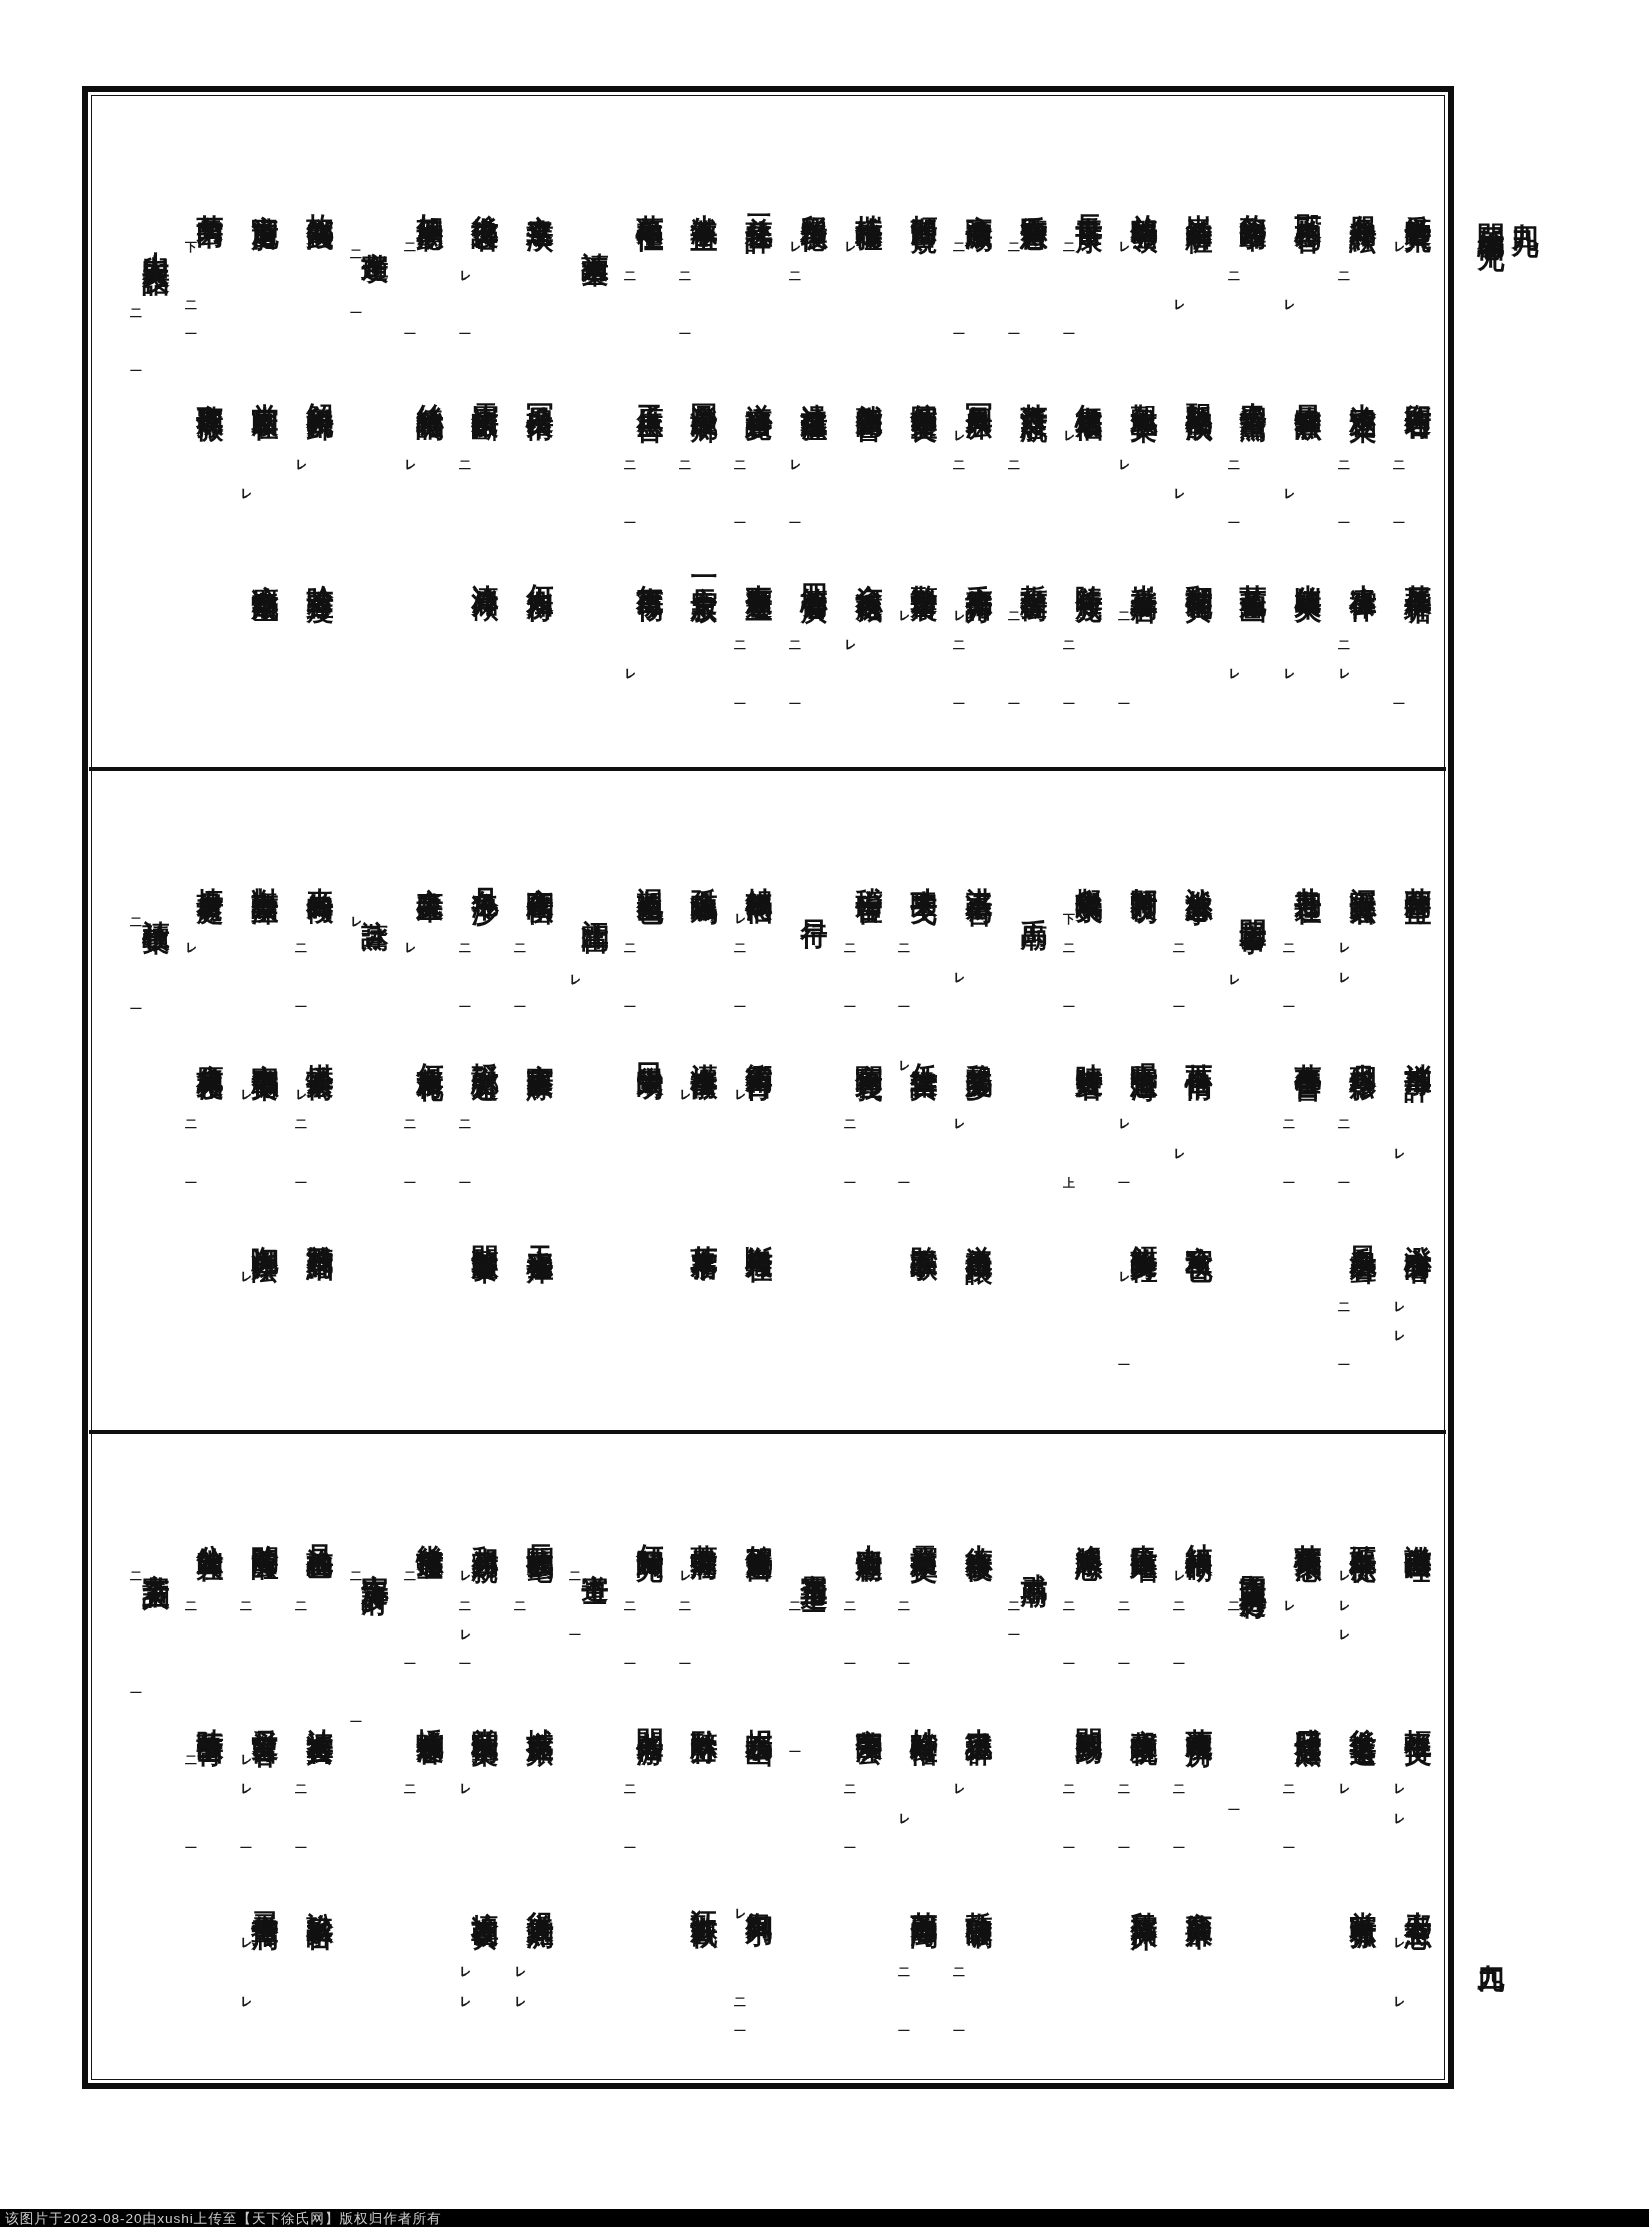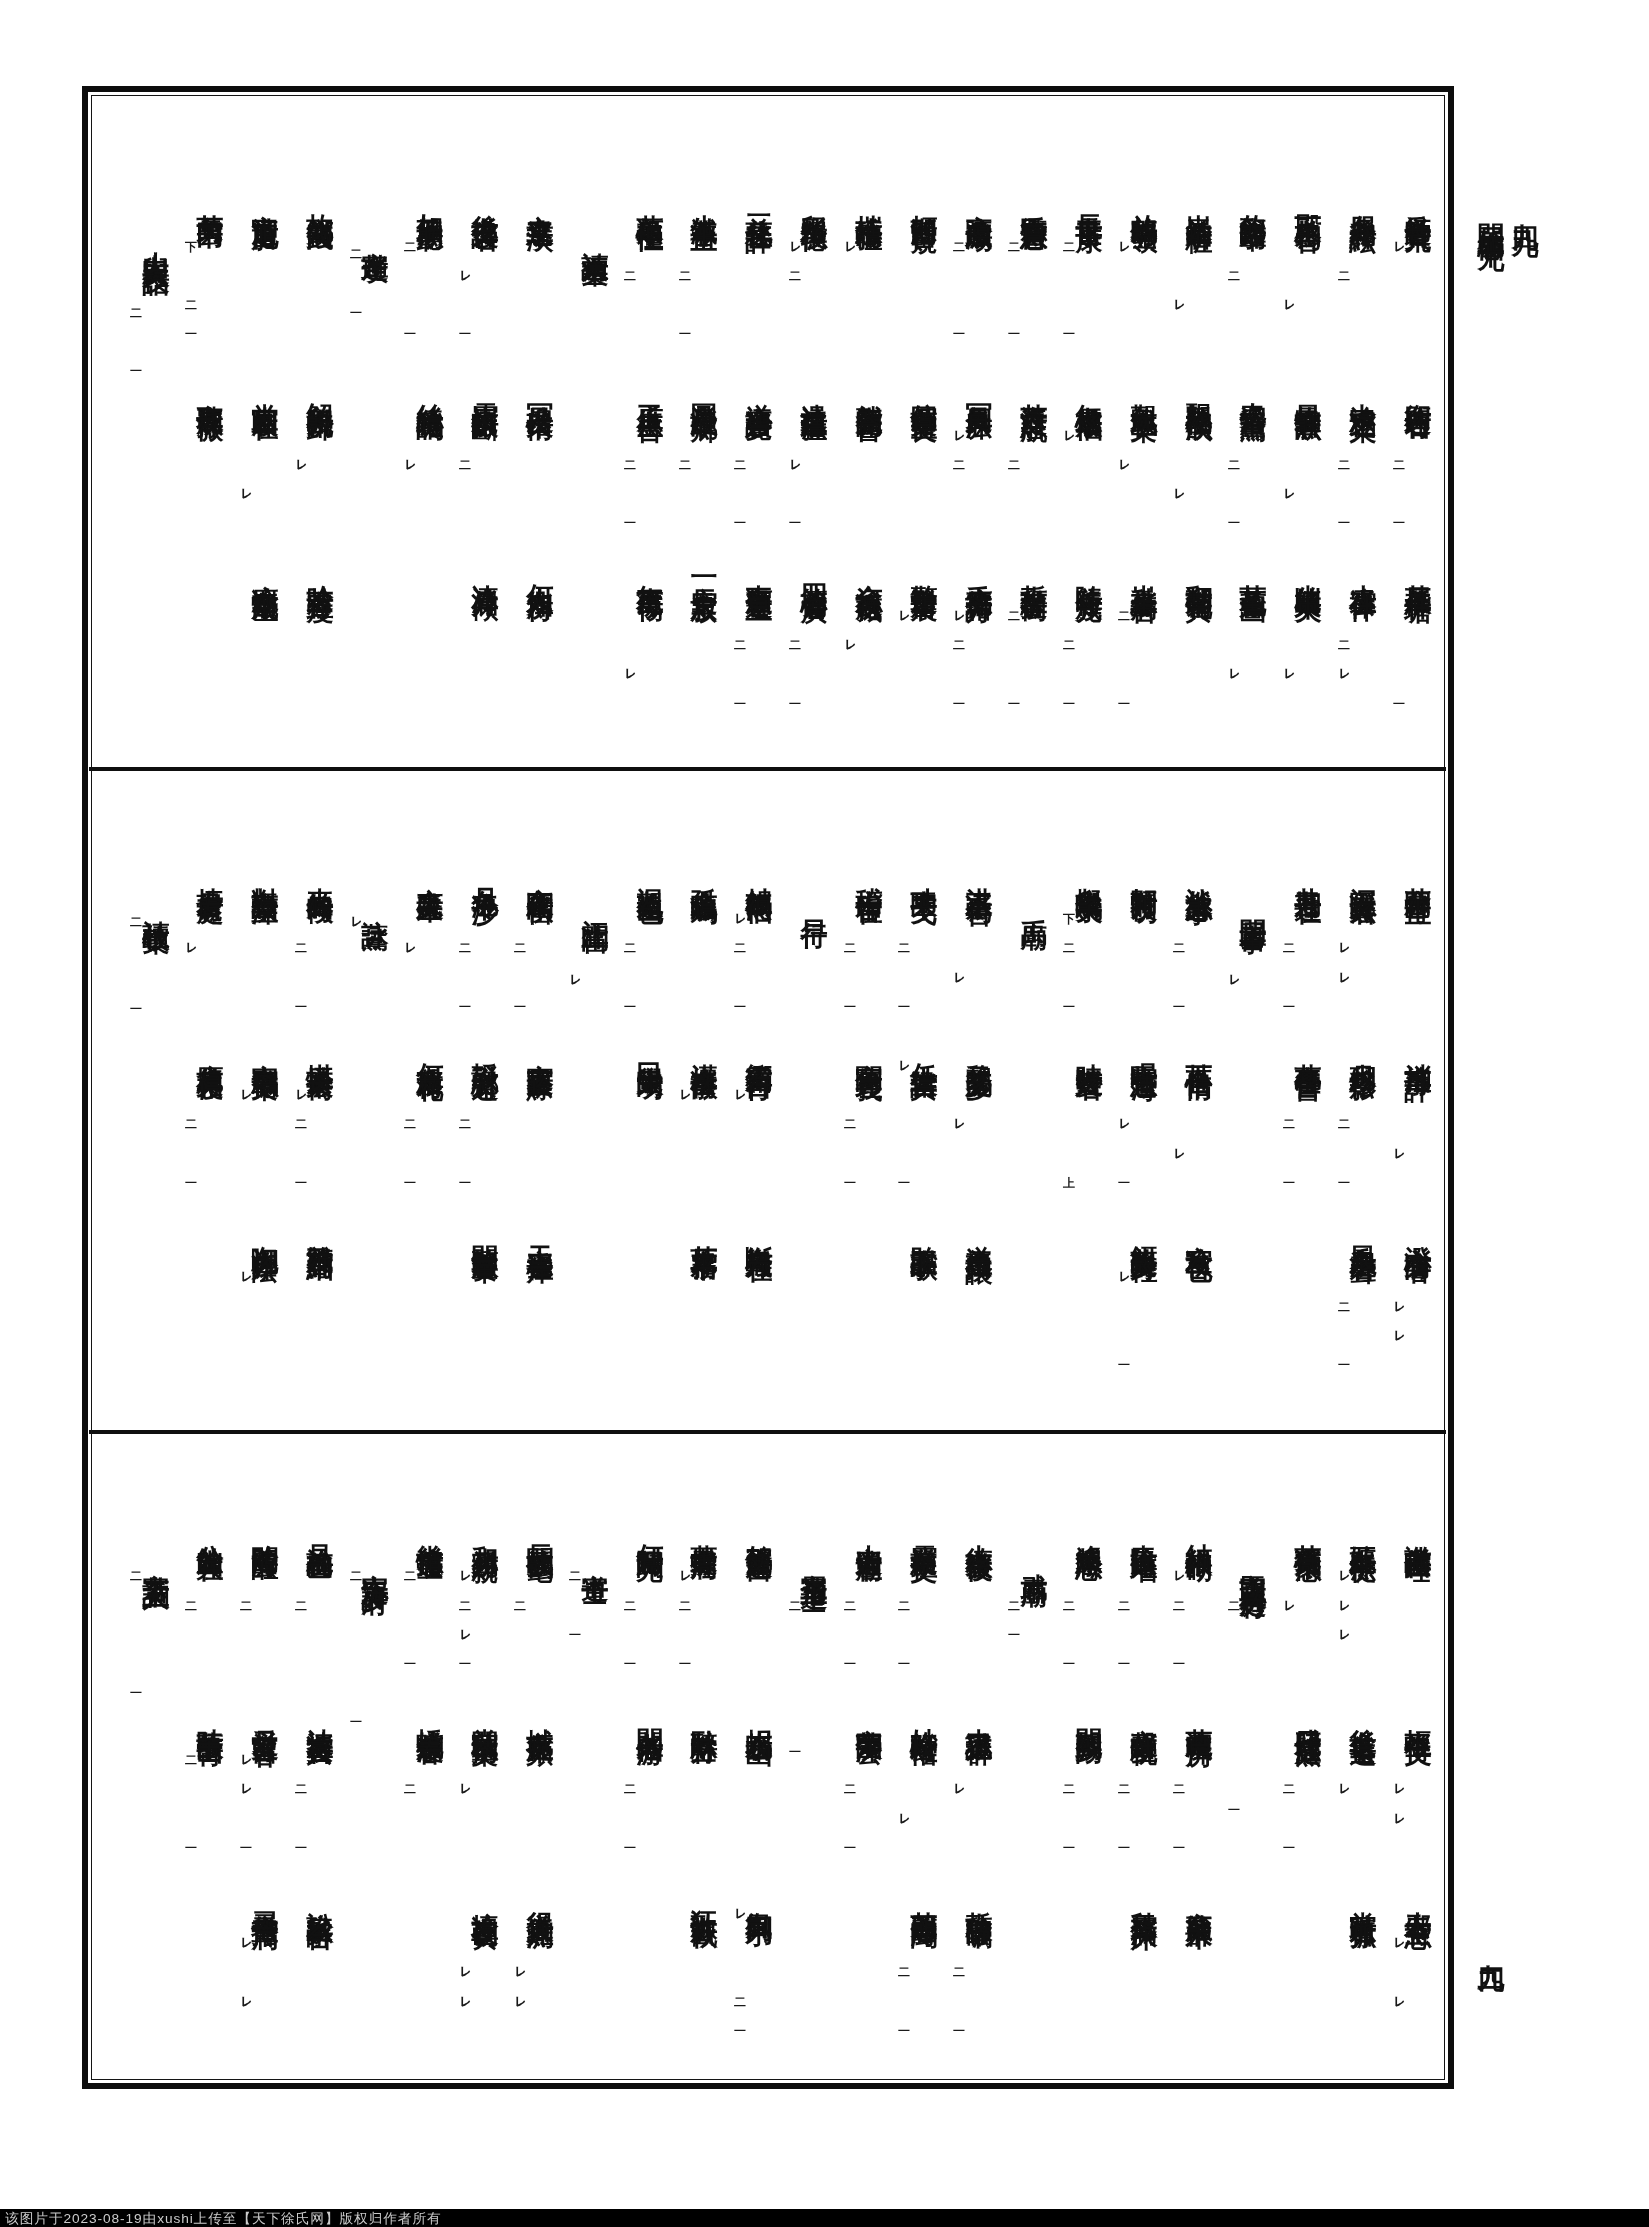--- a/index.html
+++ b/index.html
@@ -457,17 +457,17 @@
       <div class="vcol" style="left: 193px; top: 1707px;">時夢故山青</div>
       <span class="kunten" style="left: 185px; top: 1600px;">二</span>
       <span class="kunten" style="left: 185px; top: 1754px;">二</span>
       <span class="kunten" style="left: 185px; top: 1842px;">一</span>
       <div class="vcol" style="left: 139px; top: 1552px;">寄若訥上人</div>
       <span class="kunten" style="left: 130px; top: 1570px;">二</span>
       <span class="kunten" style="left: 130px; top: 1687px;">一</span>
     </div>
 
   <div class="footer-bar">
-    <span>该图片于2023-08-19由xushi上传至【天下徐氏网】版权归作者所有</span>
+    <span>该图片于2023-08-20由xushi上传至【天下徐氏网】版权归作者所有</span>
   </div>
 
 </div>
 
 
 </body></html>

